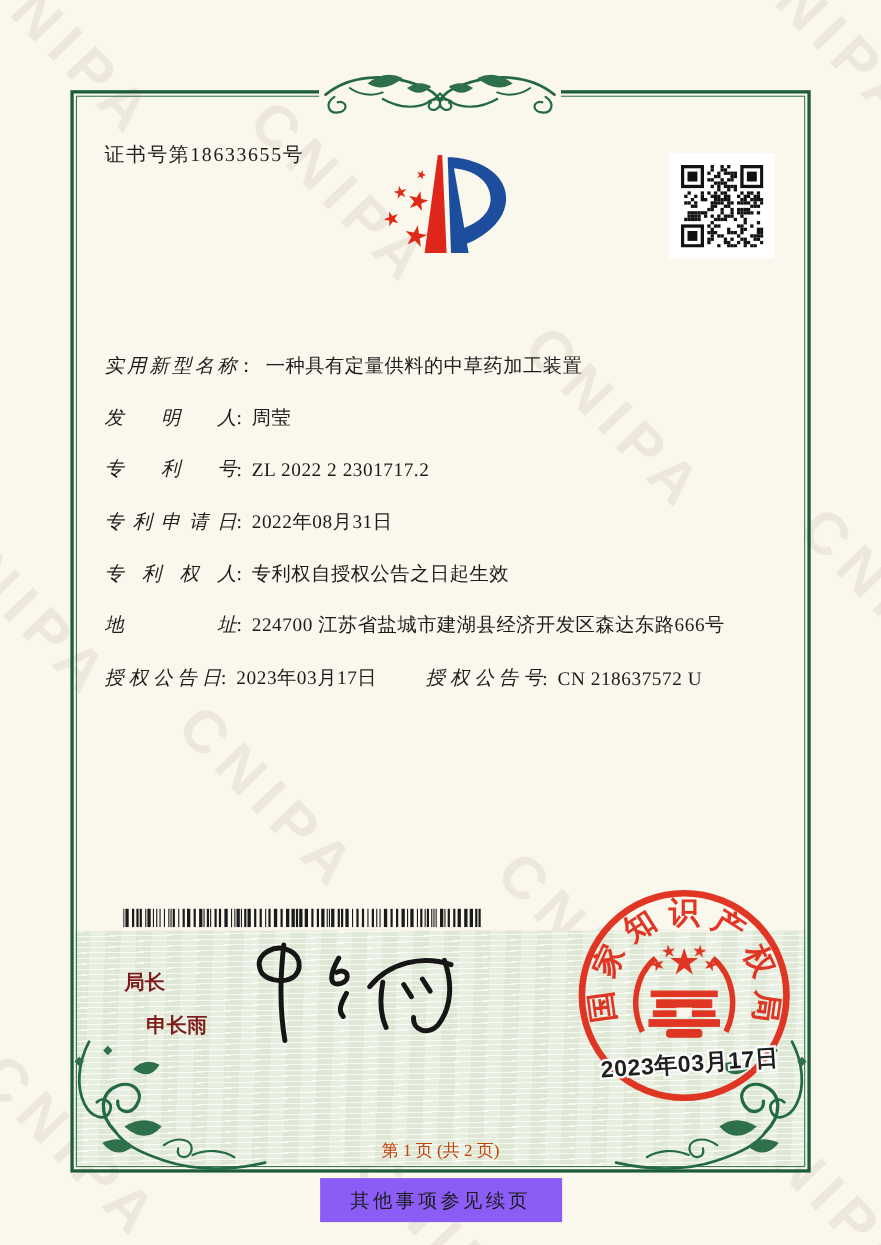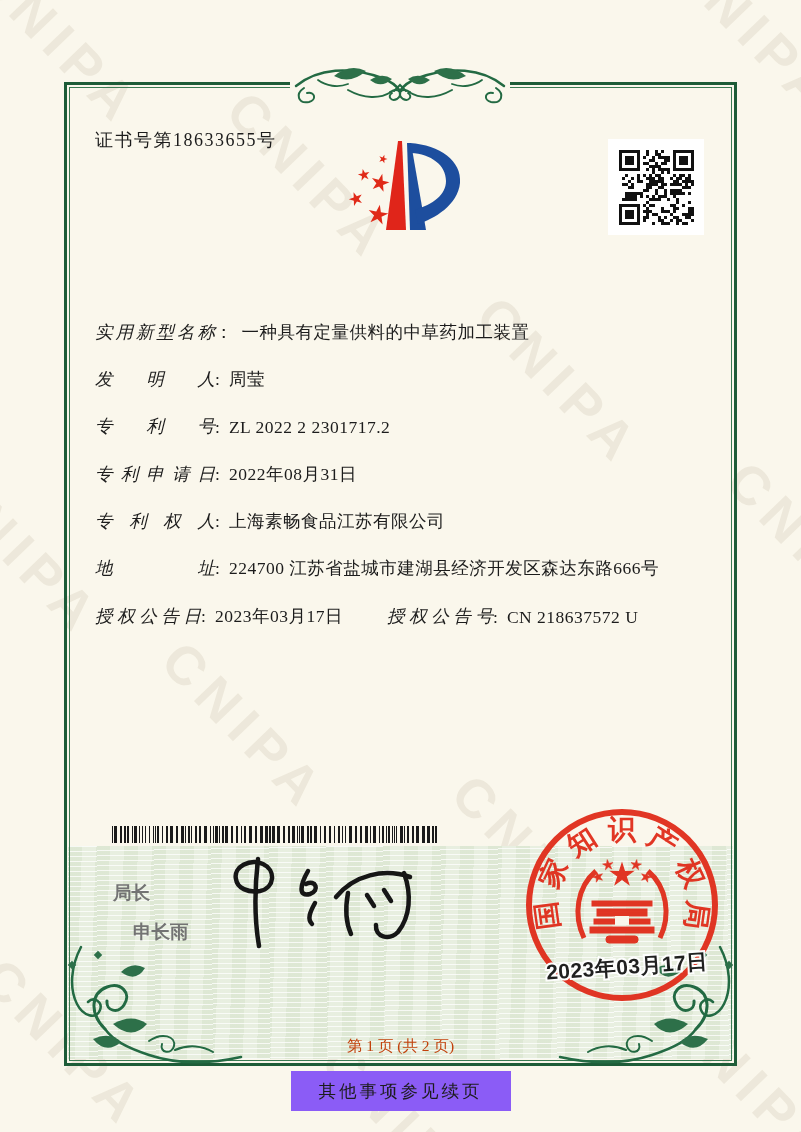--- a/index.html
+++ b/index.html
@@ -41,21 +41,21 @@
   .frow{position:absolute;white-space:nowrap;}
   .flabel{display:inline-block;width:120px;text-align:justify;text-align-last:justify;vertical-align:bottom;font-style:italic;}
   .flabel5{width:106px;}
   .fcolon{margin-right:9px;}
   .fvalue{letter-spacing:.5px;}
   .grant2{position:absolute;left:292px;top:0;}
   .paras{position:absolute;left:95px;top:648px;width:618px;font-size:17.5px;line-height:31px;color:#222;}
   .paras p{margin:0 0 5px 0;text-indent:2.15em;}
   .barcode{position:absolute;left:112px;top:826px;}
   .signer{position:absolute;left:113px;font-family:"Liberation Sans","DejaVu Sans",sans-serif;
-    font-weight:bold;font-size:18.5px;color:#737373;}
+    font-weight:bold;font-size:18.5px;color:#7f1d1d;}
   .sig{position:absolute;left:218px;top:843px;}
   .seal{position:absolute;left:522px;top:805px;}
   .sealdate{
     font-family:"Liberation Sans","DejaVu Sans",sans-serif;font-weight:bold;font-size:21px;
     fill:#141414;stroke:#ffffff;stroke-width:4px;paint-order:stroke;letter-spacing:0.5px;
   }
   .pagefoot{position:absolute;left:0;top:1036px;width:100%;text-align:center;font-size:15.5px;color:#c2410c;}
   .note{
     position:absolute;left:50%;top:1071px;transform:translateX(-50%);
     background:#8b5cf6;padding:8px 28px;font-size:17.5px;letter-spacing:3px;white-space:nowrap;
@@ -359,21 +359,21 @@
     <div class="frow" style="top:367px">
       <span class="flabel">发明人</span><span class="fcolon">:</span><span class="fvalue">周莹</span>
     </div>
     <div class="frow" style="top:414px">
       <span class="flabel">专利号</span><span class="fcolon">:</span><span class="fvalue">ZL 2022 2 2301717.2</span>
     </div>
     <div class="frow" style="top:462px">
       <span class="flabel">专利申请日</span><span class="fcolon">:</span><span class="fvalue">2022年08月31日</span>
     </div>
     <div class="frow" style="top:509px">
-      <span class="flabel">专利权人</span><span class="fcolon">:</span><span class="fvalue">上海素畅食品江苏有限公司</span>
+      <span class="flabel">专利权人</span><span class="fcolon">:</span><span class="fvalue">专利权自授权公告之日起生效</span>
     </div>
     <div class="frow" style="top:556px">
       <span class="flabel">地址</span><span class="fcolon">:</span><span class="fvalue">224700 江苏省盐城市建湖县经济开发区森达东路666号</span>
     </div>
     <div class="frow" style="top:604px;width:620px;">
       <span class="flabel flabel5">授权公告日</span><span class="fcolon">:</span><span class="fvalue">2023年03月17日</span>
       <span class="grant2">
         <span class="flabel flabel5">授权公告号</span><span class="fcolon">:</span><span class="fvalue">CN 218637572 U</span>
       </span>
     </div>

